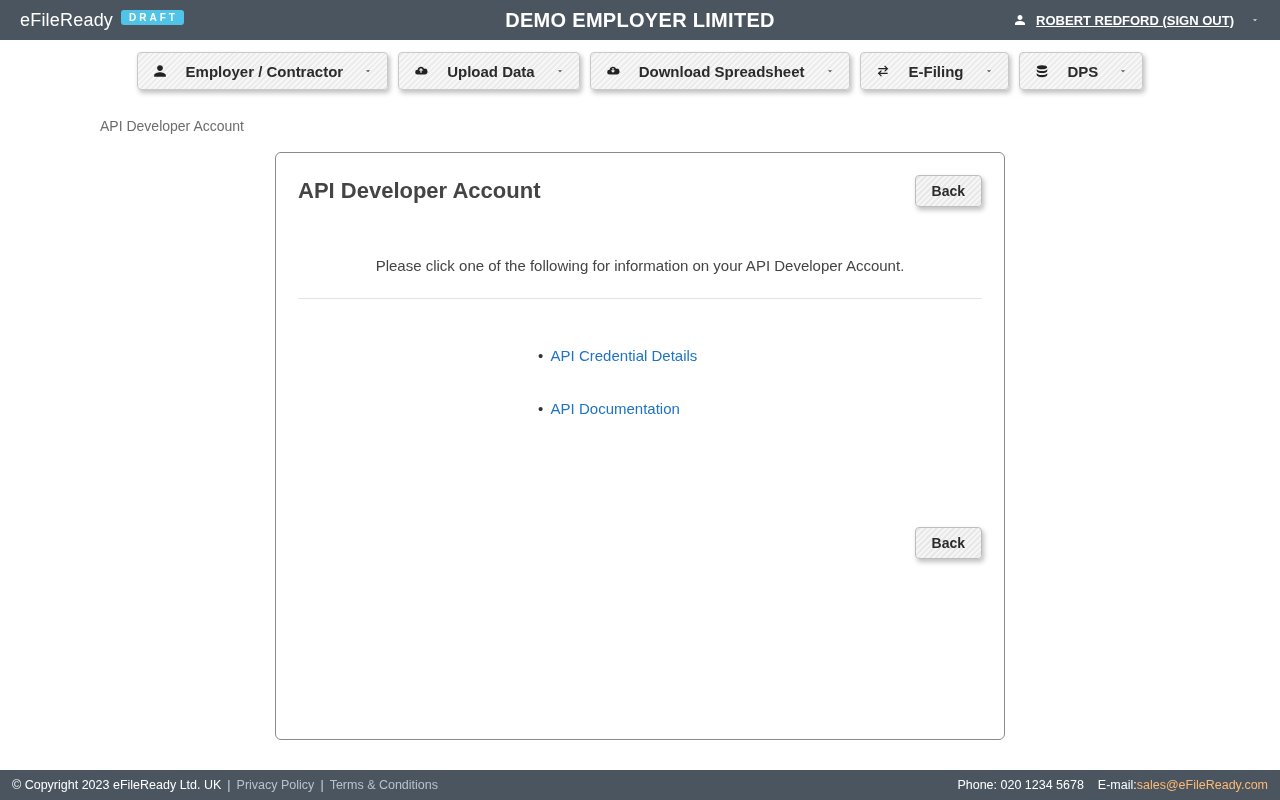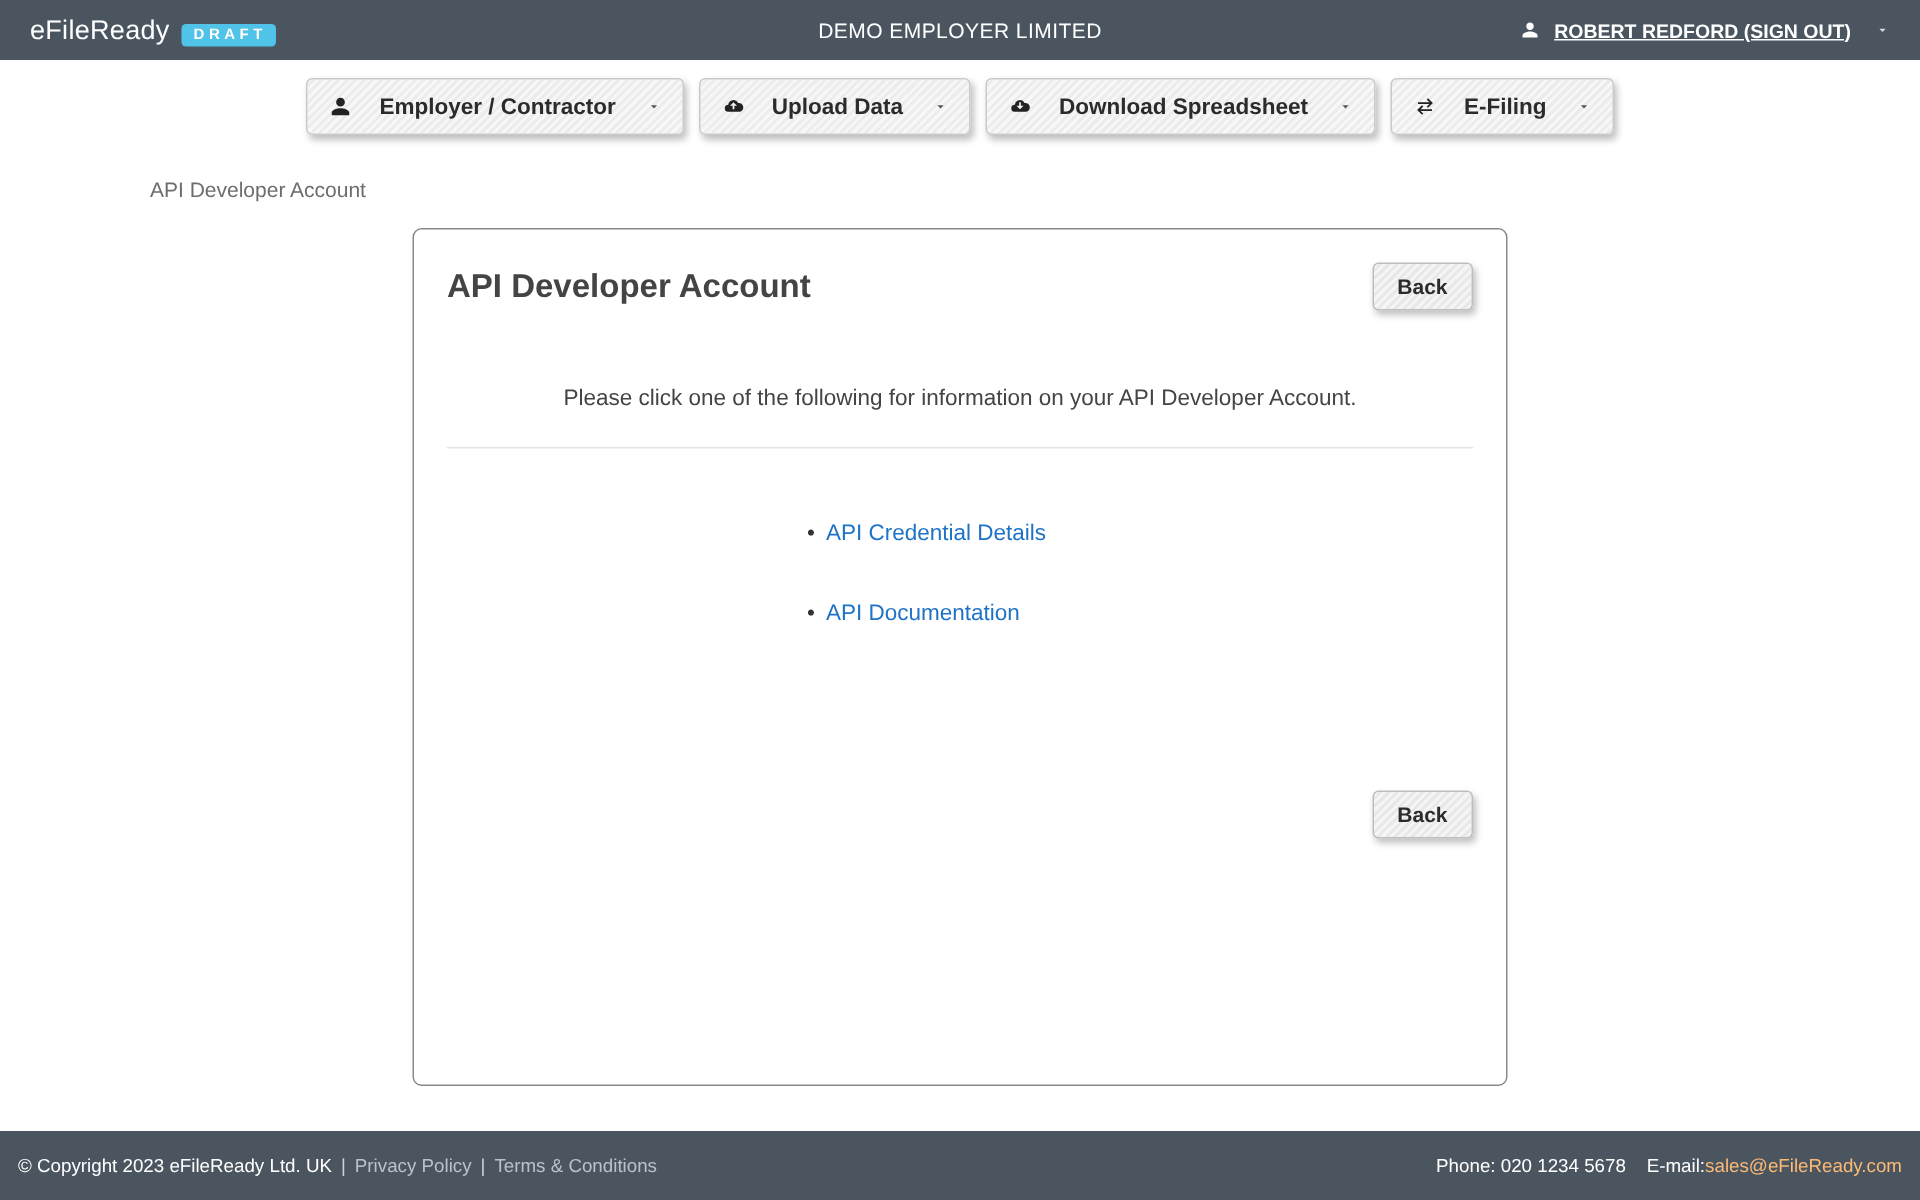--- a/index.html
+++ b/index.html
@@ -20,41 +20,41 @@
     background: #4a5560;
     color: #fff;
     height: 40px;
     display: flex;
     align-items: center;
     padding: 0 20px;
     position: relative;
   }
   .brand {
     display: flex;
-    align-items: flex-end;
+    align-items: flex-start;
     gap: 8px;
     font-size: 18px;
   }
   .brand .brand-text { letter-spacing: 0.2px; }
   .brand .brand-bold { font-weight: 400; color:#fff; }
   .badge {
     background: #4fc3e8;
     color: #fff;
     font-size: 10px;
     font-weight: 700;
     letter-spacing: 3px;
     padding: 2px 6px 2px 8px;
     border-radius: 3px;
   }
   .topbar-center {
     position: absolute;
     left: 50%;
     transform: translateX(-50%);
-    font-weight: 400;
-    font-size: 14px;
+    font-weight: 700;
+    font-size: 20px;
     letter-spacing: 0.3px;
   }
   .topbar-right {
     margin-left: auto;
     display: flex;
     align-items: center;
     gap: 10px;
     font-size: 13px;
     font-weight: 600;
     text-decoration: underline;
@@ -158,21 +158,21 @@
   .link-row a { color: #1e73c7; text-decoration: none; cursor: pointer; }
   .card-footer {
     display: flex;
     justify-content: flex-end;
   }
 
   
   .footer {
     background: #4a5560;
     color: #fff;
-    height: 46px;
+    height: 30px;
     display: flex;
     align-items: center;
     padding: 0 12px;
     font-size: 12.5px;
   }
   .footer .sep { margin: 0 6px; color: #cfd4da; }
   .footer a { color: #b9c2cc; text-decoration: none; cursor: pointer; }
   .footer .right { margin-left: auto; }
   .footer .right .mail { color:#fdba74; }
 
@@ -254,20 +254,33 @@
         </svg>
     </span>
     <span>E-Filing</span>
     <span class="chev">
         <svg width="10" height="10" viewBox="0 0 24 24" fill="#555">
           <path d="M7 10l5 5 5-5z"></path>
         </svg>
       </span>
   </div>
 
+  <div class="menu-btn">
+    <span class="ico">
+      <svg width="14" height="14" viewBox="0 0 24 24" fill="#222">
+          <path d="M12 2C7 2 3 3.6 3 5.5S7 9 12 9s9-1.6 9-3.5S17 2 12 2zm9 6.5C21 10.4 17 12 12 12S3 10.4 3 8.5V12c0 1.9 4 3.5 9 3.5s9-1.6 9-3.5V8.5zm0 7C21 17.4 17 19 12 19s-9-1.6-9-3.5V19c0 1.9 4 3.5 9 3.5s9-1.6 9-3.5v-3.5z"></path>
+        </svg>
+    </span>
+    <span>DPS</span>
+    <span class="chev">
+        <svg width="10" height="10" viewBox="0 0 24 24" fill="#555">
+          <path d="M7 10l5 5 5-5z"></path>
+        </svg>
+      </span>
+  </div>
 
 
 
 </div>
 
 <div class="breadcrumb">API Developer Account</div>
 
 <div class="content">
   <div class="card">
     <div class="card-header">

